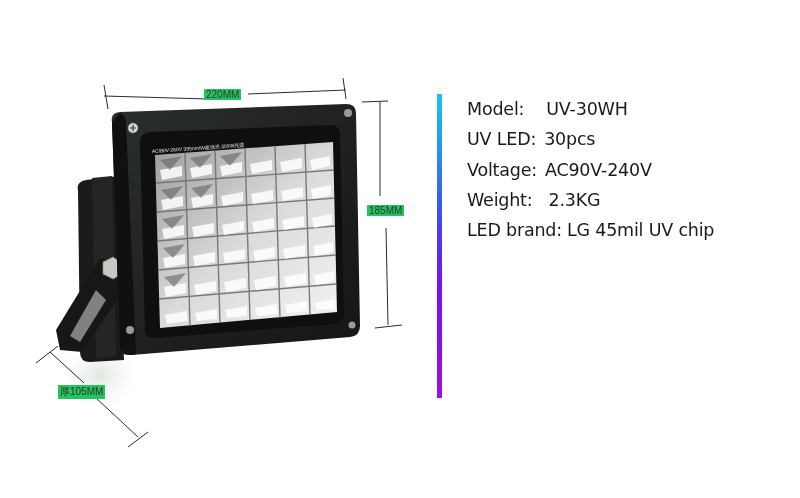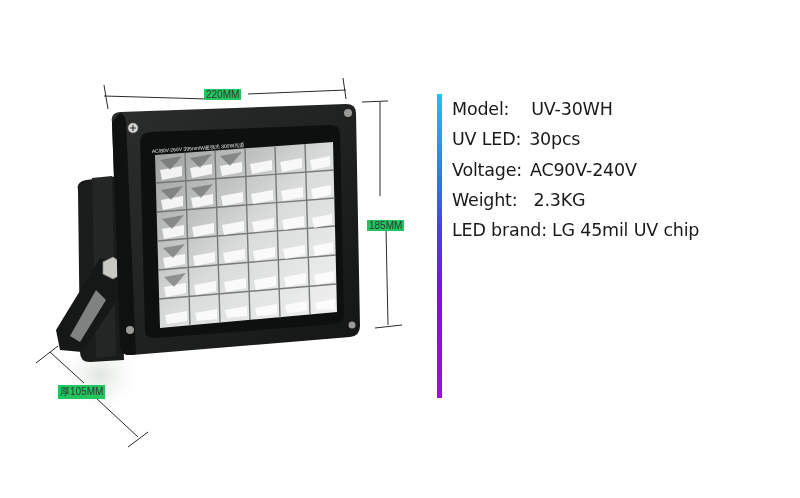--- a/index.html
+++ b/index.html
@@ -13,21 +13,21 @@
       background: #22c55e; padding: 0 2px; white-space: nowrap;
     }
     .spec-bar {
       position: absolute; left: 437px; top: 94px; width: 5px; height: 304px;
       background: linear-gradient(to bottom, #14c8f0 0%, #2a8cf0 20%, #4a3cf0 45%, #7a0ff0 65%, #9a10e0 100%);
     }
     .specs {
       position: absolute; left: 452px; top: 94px; margin: 0; padding: 0; list-style: none;
       font-family: "DejaVu Sans", sans-serif; font-size: 17.5px; color: #1a1a1a; letter-spacing: -0.2px;
     }
-    .specs li { height: 30.3px; line-height: 30.3px; white-space: nowrap; }
+    .specs li { height: 30.3px; line-height: 30.3px; white-space: nowrap; margin-left: 15px; }
     .specs .lbl { display: inline-block; }
     .specs .val { display: inline-block; }
     sup { font-size: 11px; vertical-align: 7px; line-height: 0; }
   </style>
 </head>
 <body>
 
 <div class="product">
   <svg width="430" height="498" viewBox="0 0 430 498">
     <defs>
@@ -148,21 +148,21 @@
       <line x1="375" y1="328" x2="402" y2="325"></line>
 
       <line x1="36" y1="363" x2="58" y2="346"></line>
       <line x1="50" y1="352" x2="84" y2="383"></line>
       <line x1="96" y1="398" x2="138" y2="437"></line>
       <line x1="128" y1="447" x2="148" y2="432"></line>
     </g>
   </svg>
 
   <span class="dim-label" style="left:204px; top:89px;">220MM</span>
-  <span class="dim-label" style="left:367px; top:220px;">185MM</span>
+  <span class="dim-label" style="left:367px; top:205px;">185MM</span>
   <span class="dim-label" style="left:58px; top:385px;text-align:center;">厚105MM</span>
 </div>
 
 <div class="spec-bar"></div>
 
 <ul class="specs">
   <li><span class="lbl">Model:</span><span style="display:inline-block;width:22px"></span><span class="val">UV-30WH</span></li>
   <li><span class="lbl">UV LED:</span><span style="display:inline-block;width:8px"></span><span class="val">30pcs</span></li>
   <li><span class="lbl">Voltage:</span><span style="display:inline-block;width:8px"></span><span class="val">AC90V-240V</span></li>
   <li><span class="lbl">Weight:</span><span style="display:inline-block;width:16px"></span><span class="val">2.3KG</span></li>

